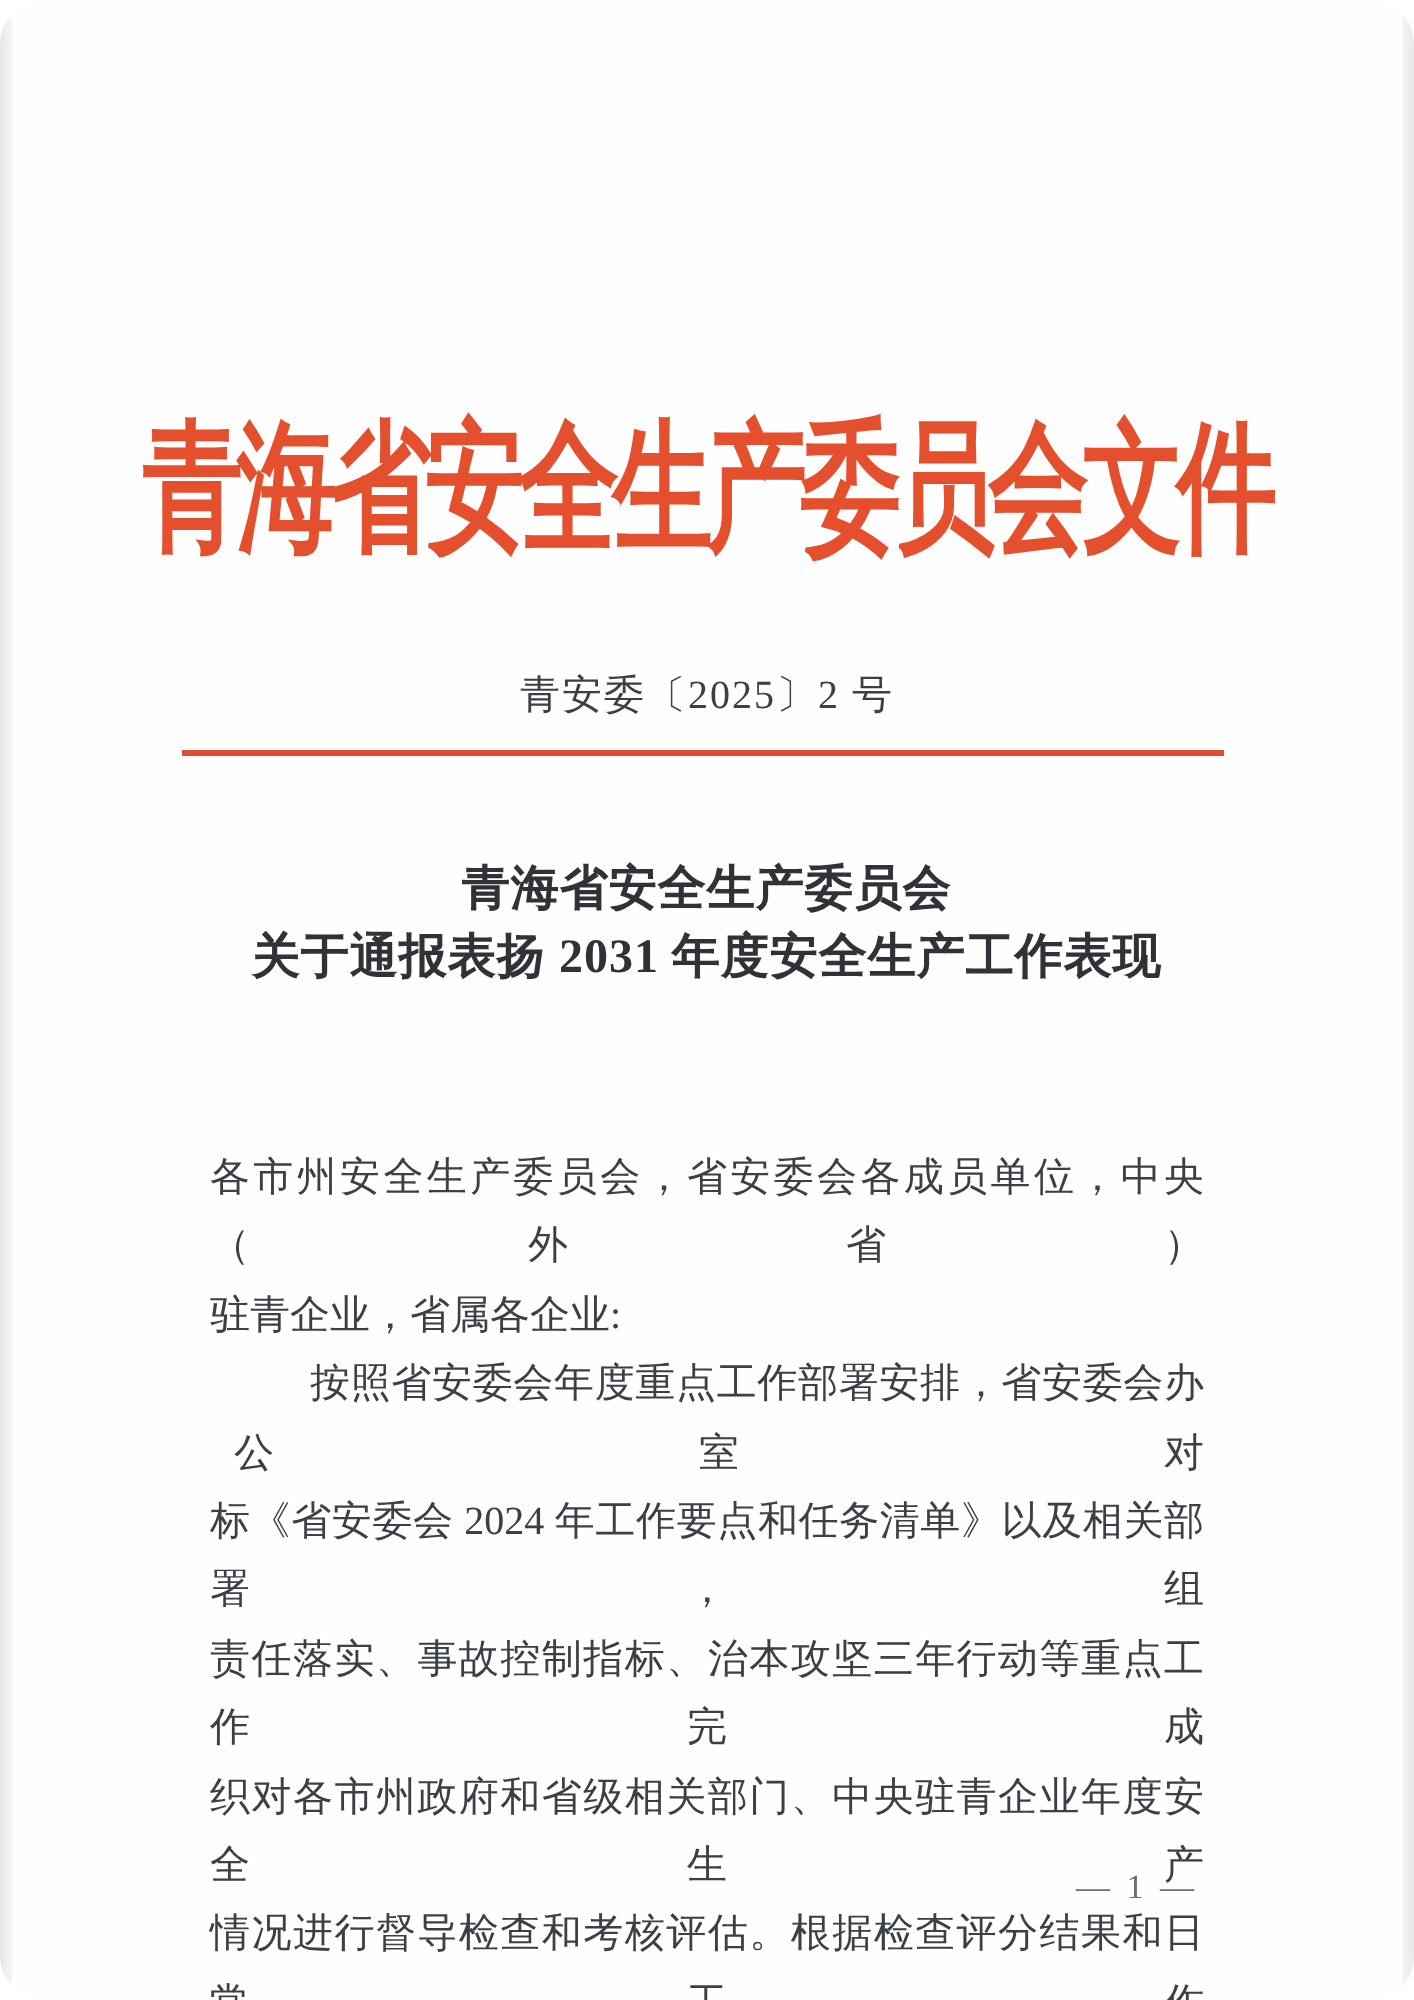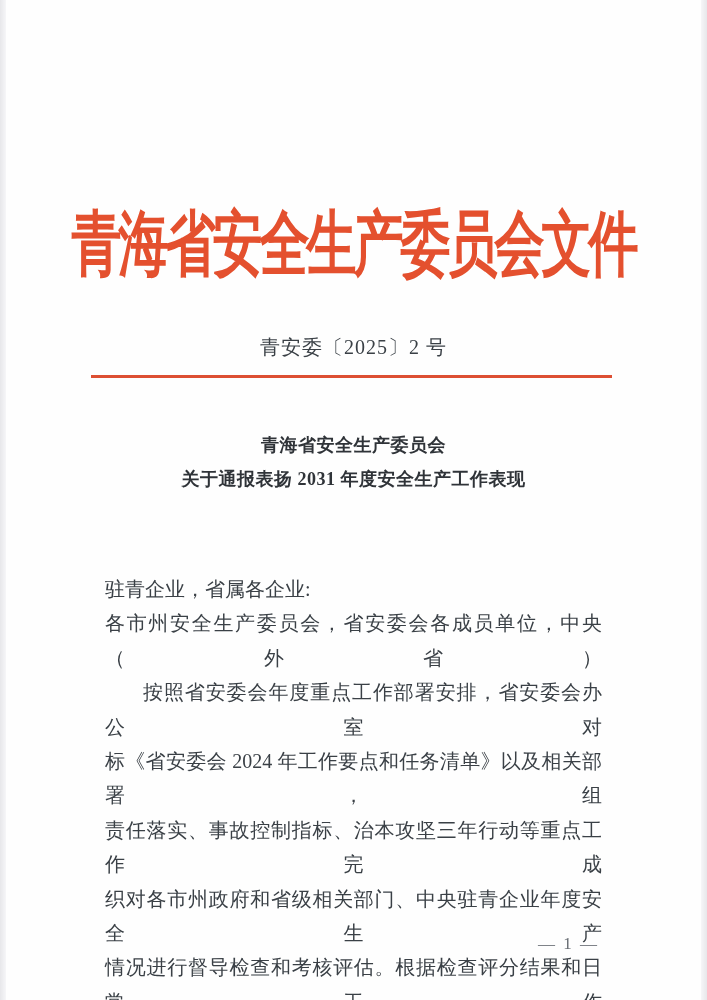--- a/index.html
+++ b/index.html
@@ -7,20 +7,21 @@
     padding: 0;
     background: #ffffff;
     font-family: "Liberation Serif", "DejaVu Serif", serif;
   }
   .page {
     position: relative;
     width: 707px;
     height: 1000px;
     background: #fefefe;
     overflow: hidden;
+    border-radius: 22px;
   }
   
   .edge {
     position: absolute;
     top: 0;
     bottom: 0;
     width: 6px;
     background: linear-gradient(to right, #e7e7ea, #f6f6f8);
     pointer-events: none;
   }
@@ -63,41 +64,41 @@
     height: 3px;
     background: var(--rule-red);
   }
   .doc-title {
     position: absolute;
     left: 0;
     right: 0;
     top: 428px;
     text-align: center;
     font-weight: bold;
-    font-size: 18px;
+    font-size: 24px;
     line-height: 34px;
     color: var(--title-color);
     letter-spacing: 0.5px;
   }
   .body-text {
     position: absolute;
     left: 105px;
     width: 497px;
     top: 572px;
     font-size: 20px;
     line-height: 34.4px;
     color: var(--text-color);
   }
   .body-line { white-space: nowrap; }
   .body-line.fill {
     white-space: normal;
     text-align: justify;
     text-align-last: justify;
   }
-  .body-line.indent { text-indent: 38px; }
+  .body-line.indent { text-indent: 38px; margin-left: 12px; }
   .page-number {
     position: absolute;
     top: 934px;
     right: 108px;
     font-size: 17px;
     color: var(--pagenum-color);
     letter-spacing: 2px;
     white-space: nowrap;
   }
 </style>
@@ -113,22 +114,22 @@
   <div class="doc-number">青安委〔2025〕2 号</div>
 
   <div class="red-rule"></div>
 
   <div class="doc-title">
       <div class="title-line">青海省安全生产委员会</div>
       <div class="title-line">关于通报表扬 2031 年度安全生产工作表现</div>
     </div>
 
   <div class="body-text">
+      <div class="body-line fill">各市州安全生产委员会，省安委会各成员单位，中央（外省）</div>
       <div class="body-line">驻青企业，省属各企业:</div>
-      <div class="body-line fill">各市州安全生产委员会，省安委会各成员单位，中央（外省）</div>
       <div class="body-line indent fill">按照省安委会年度重点工作部署安排，省安委会办公室对</div>
       <div class="body-line fill">标《省安委会 2024 年工作要点和任务清单》以及相关部署，组</div>
       <div class="body-line fill">责任落实、事故控制指标、治本攻坚三年行动等重点工作完成</div>
       <div class="body-line fill">织对各市州政府和省级相关部门、中央驻青企业年度安全生产</div>
       <div class="body-line fill">情况进行督导检查和考核评估。根据检查评分结果和日常工作</div>
     </div>
 
   <div class="page-number">— 1 —</div>
 </div>
 

